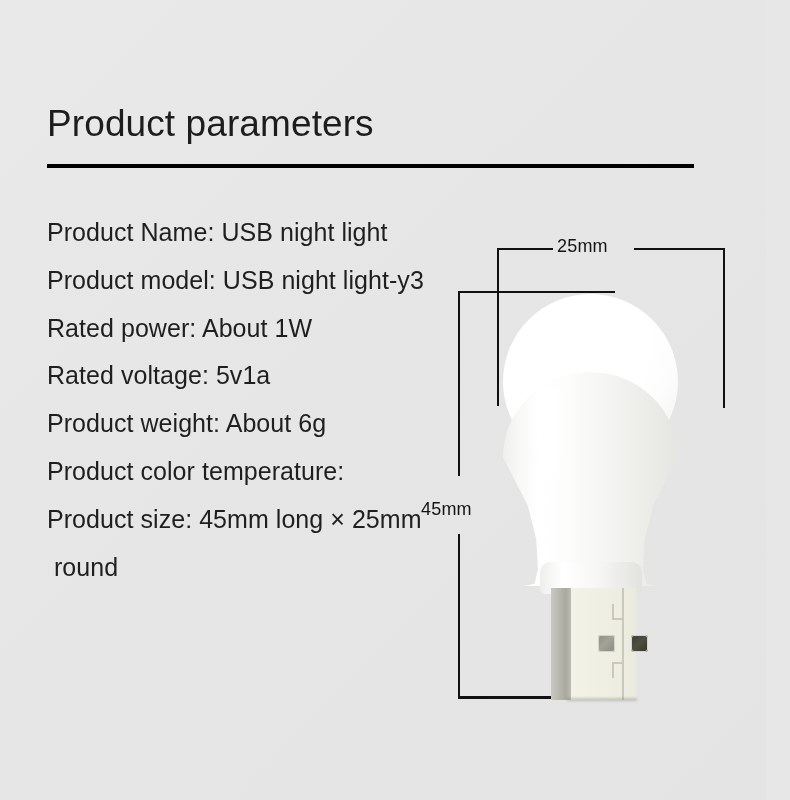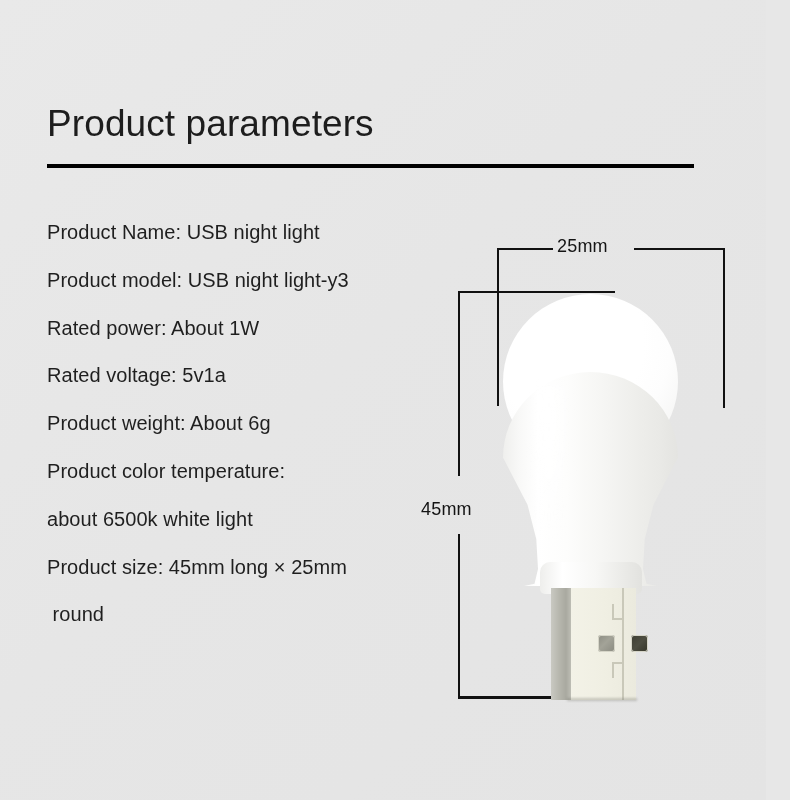--- a/index.html
+++ b/index.html
@@ -42,21 +42,21 @@
   }
 
   
   #spec-list {
     position: absolute;
     left: 47px;
     top: 209px;
     width: 400px;
   }
   .spec-line {
-    font-size: 20px;
+    font-size: 25px;
     color: #1f1f1f;
     line-height: 47.8px;
     white-space: pre;
     letter-spacing: 0.05px;
   }
 
   
   .dim-line {
     position: absolute;
     background: #111111;
@@ -287,21 +287,20 @@
   <div id="title">Product parameters</div>
   <div id="title-rule"></div>
 
   <div id="spec-list">
     <div class="spec-line">Product Name: USB night light</div>
     <div class="spec-line">Product model: USB night light-y3</div>
     <div class="spec-line">Rated power: About 1W</div>
     <div class="spec-line">Rated voltage: 5v1a</div>
     <div class="spec-line">Product weight: About 6g</div>
     <div class="spec-line">Product color temperature:</div>
-    <div class="spec-line">about 6500k white light</div>
     <div class="spec-line">Product size: 45mm long × 25mm</div>
     <div class="spec-line"> round</div>
   </div>
 
   <div class="dim-line" id="dim-25-seg-left"></div>
   <div class="dim-line" id="dim-25-seg-right"></div>
   <div class="dim-line" id="dim-25-tick-left"></div>
   <div class="dim-line" id="dim-25-tick-right"></div>
   <div id="dim-25-label">25mm</div>
 

